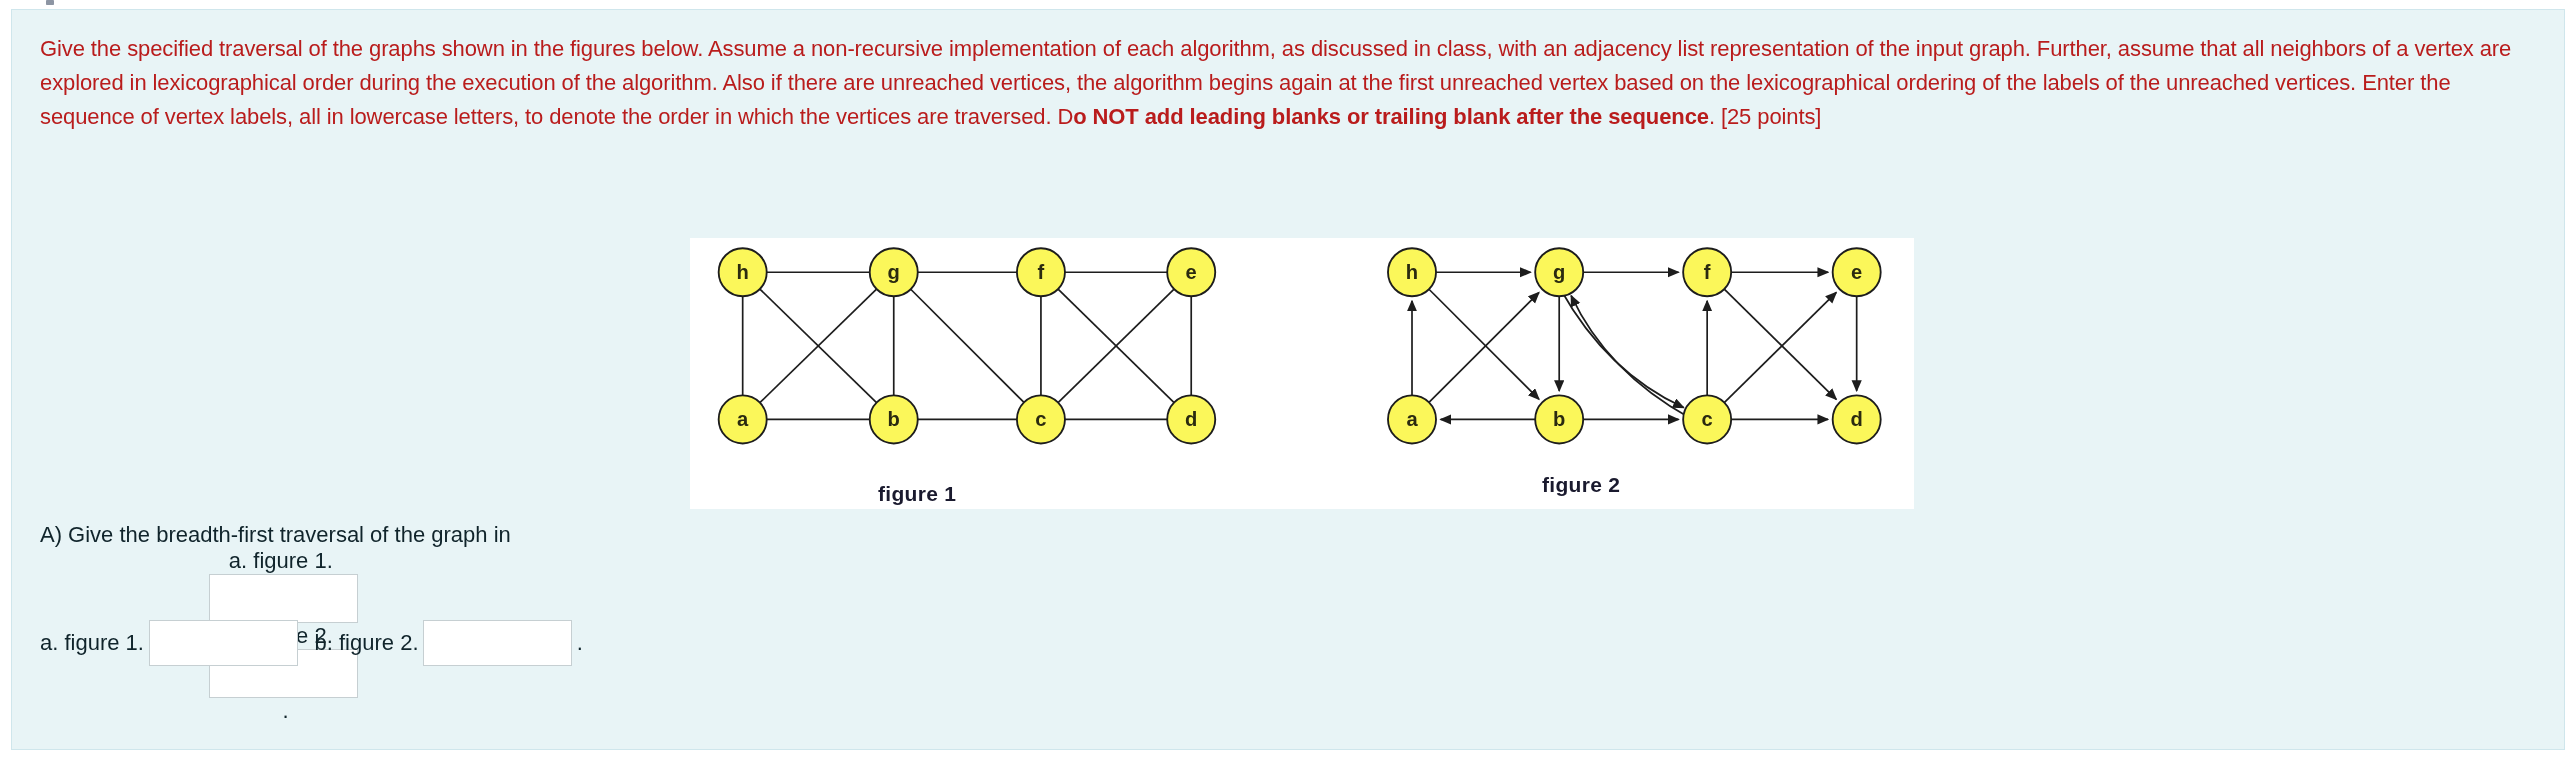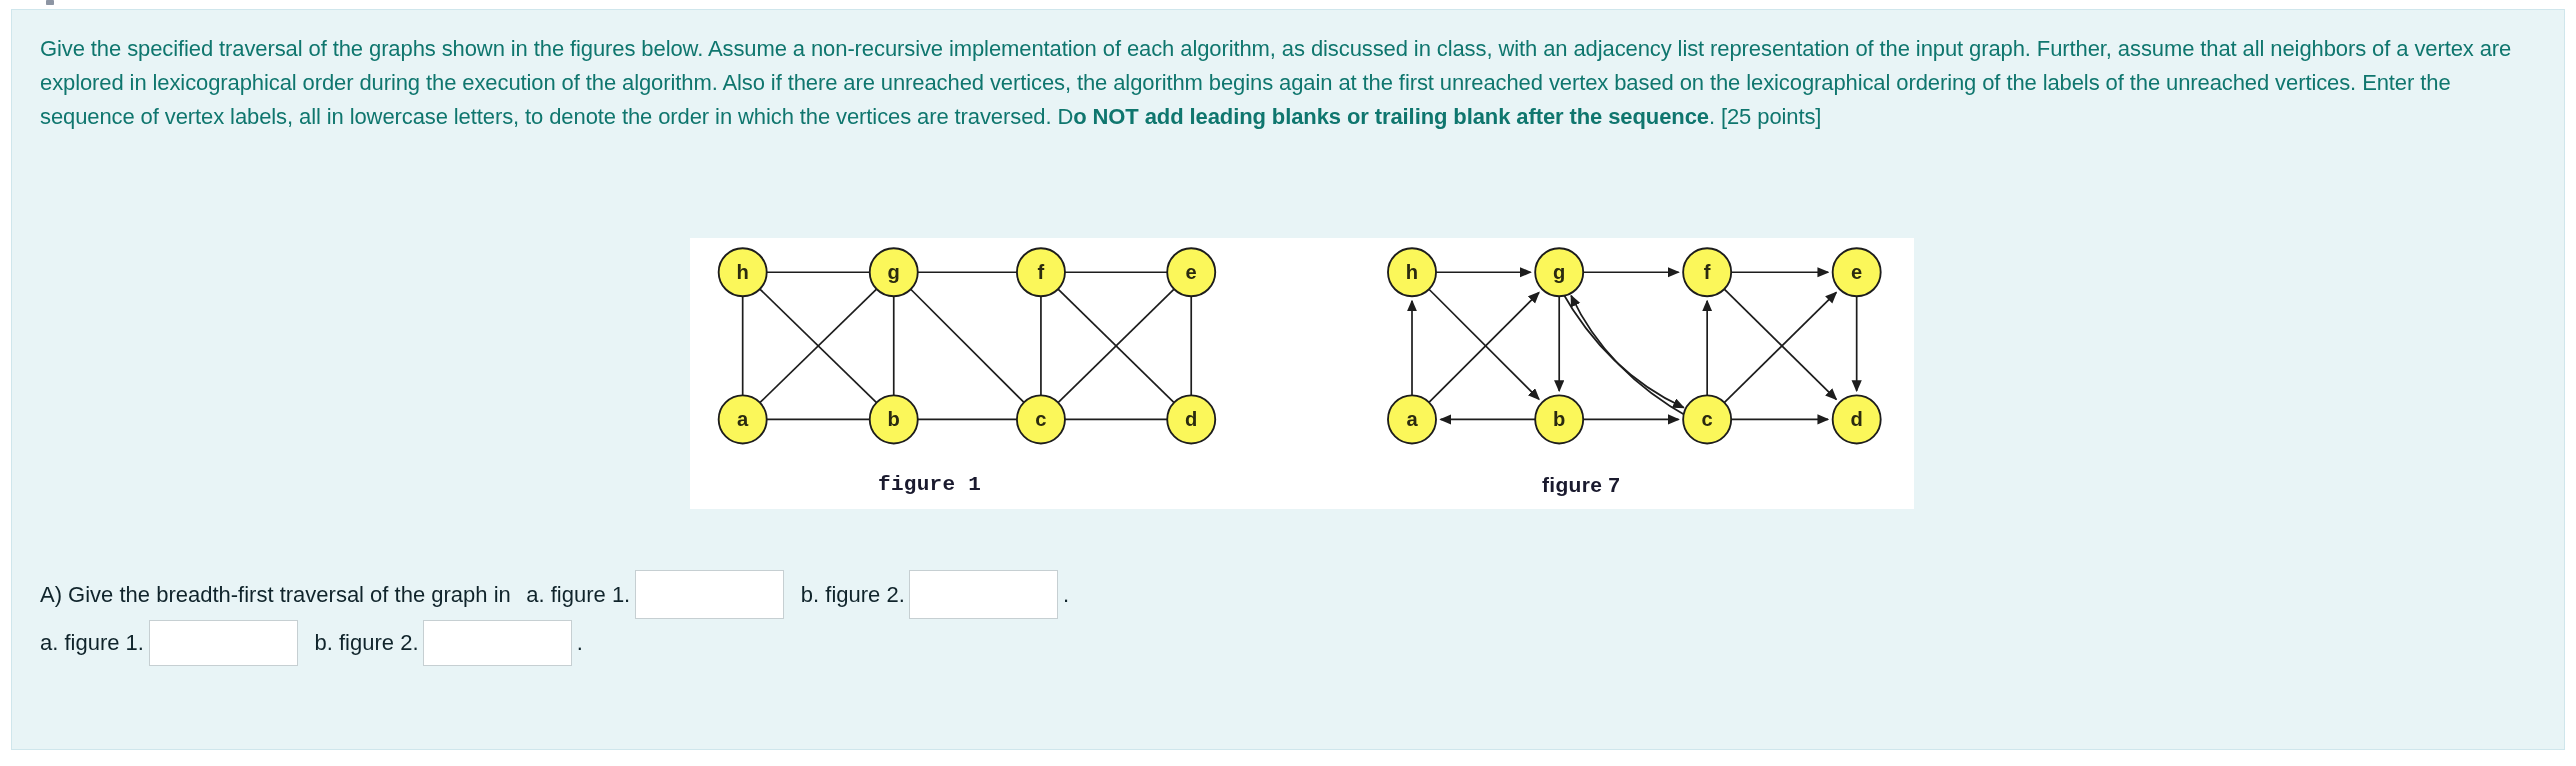--- a/index.html
+++ b/index.html
@@ -32,21 +32,21 @@
     box-sizing: border-box;
   }
 
   .prompt-text {
     position: absolute;
     left: 28px;
     top: 22px;
     width: 2495px;
     font-size: 22px;
     line-height: 34px;
-    color: #0f766e;
+    color: #b91c1c;
     letter-spacing: -0.1px;
   }
   .prompt-text b { font-weight: 700; }
 
   
   #figures-card {
     position: absolute;
     left: 678px;
     top: 228px;
     width: 1224px;
@@ -61,34 +61,34 @@
   }
 
   .fig-caption {
     position: absolute;
     font-size: 21px;
     font-weight: 700;
     color: #1a1a2e;
     letter-spacing: 0.3px;
     white-space: nowrap;
   }
-  #caption-1 { left: 188px; top: 235px; font-family: Liberation Mono, monospace; }
+  #caption-1 { left: 188px; top: 244px; }
   #caption-2 { left: 852px; top: 235px; }
 
   
   .answer-row {
     position: absolute;
     left: 28px;
     display: flex;
     align-items: center;
     font-size: 22px;
     color: #10242b;
     white-space: nowrap;
   }
-  #answer-row-a { top: 560px; }
+  #answer-row-a { top: 512px; flex-direction: column; }
   #answer-row-b { top: 610px; }
 
   .answer-label { margin-right: 15.5px; }
   .sub-label { margin-right: 4.6px; }
   .trailing-dot { margin-left: 4.6px; }
   .gap { display: inline-block; width: 17px; }
 
   .answer-input {
     width: 149px;
     height: 49px;
@@ -229,21 +229,21 @@
               <text x="1313" y="243" text-anchor="middle" font-family="&quot;Liberation Sans&quot;, sans-serif" font-size="26" font-weight="700" fill="#2a2a10">c</text>
             </g>
             <g>
               <circle cx="1506" cy="234" r="31" fill="#fbf75a" stroke="#1d1d1d" stroke-width="2.4"></circle>
               <text x="1506" y="243" text-anchor="middle" font-family="&quot;Liberation Sans&quot;, sans-serif" font-size="26" font-weight="700" fill="#2a2a10">d</text>
             </g>
           </g>
         </svg>
 
       <div class="fig-caption" id="caption-1">figure 1</div>
-      <div class="fig-caption" id="caption-2">figure 7</div>
+      <div class="fig-caption" id="caption-2">figure 2</div>
     </div>
 
     <div class="answer-row" id="answer-row-a">
       <span class="answer-label">A) Give the breadth-first traversal of the graph in</span>
       <span class="sub-label">a. figure 1.</span>
       <input class="answer-input" type="text" value="" style="">
       <span class="gap"></span>
       <span class="sub-label">b. figure 2.</span>
       <input class="answer-input" type="text" value="" style="">
       <span class="trailing-dot">.</span>

